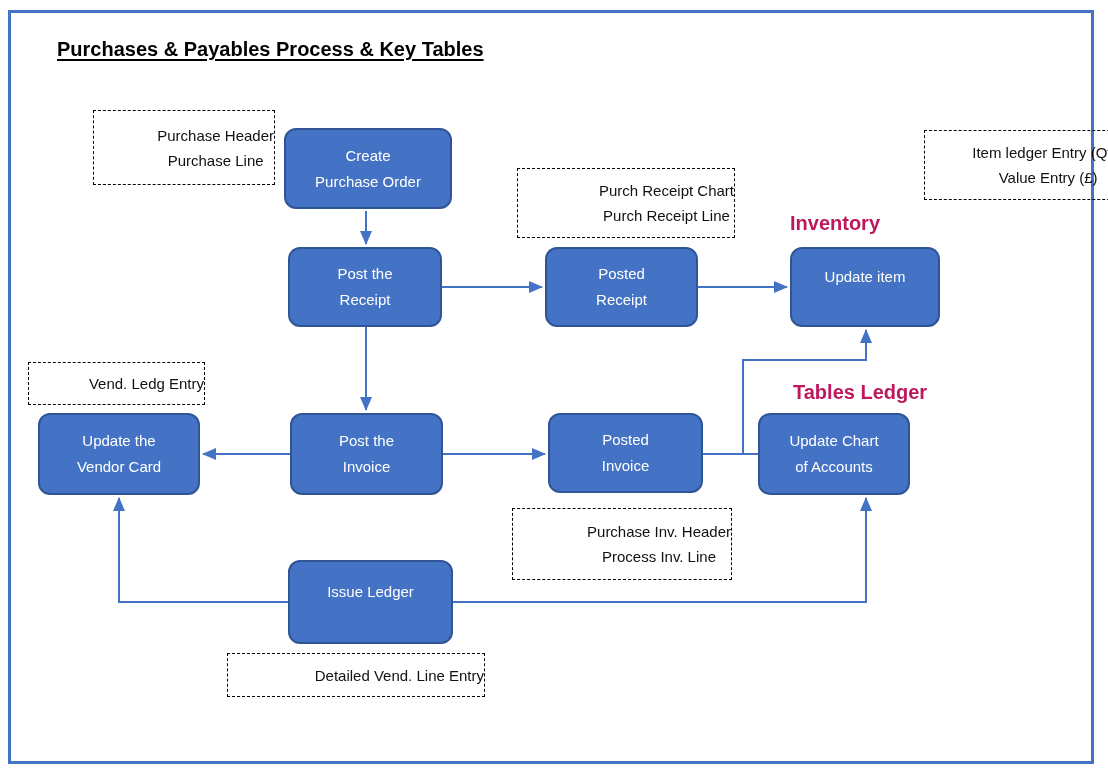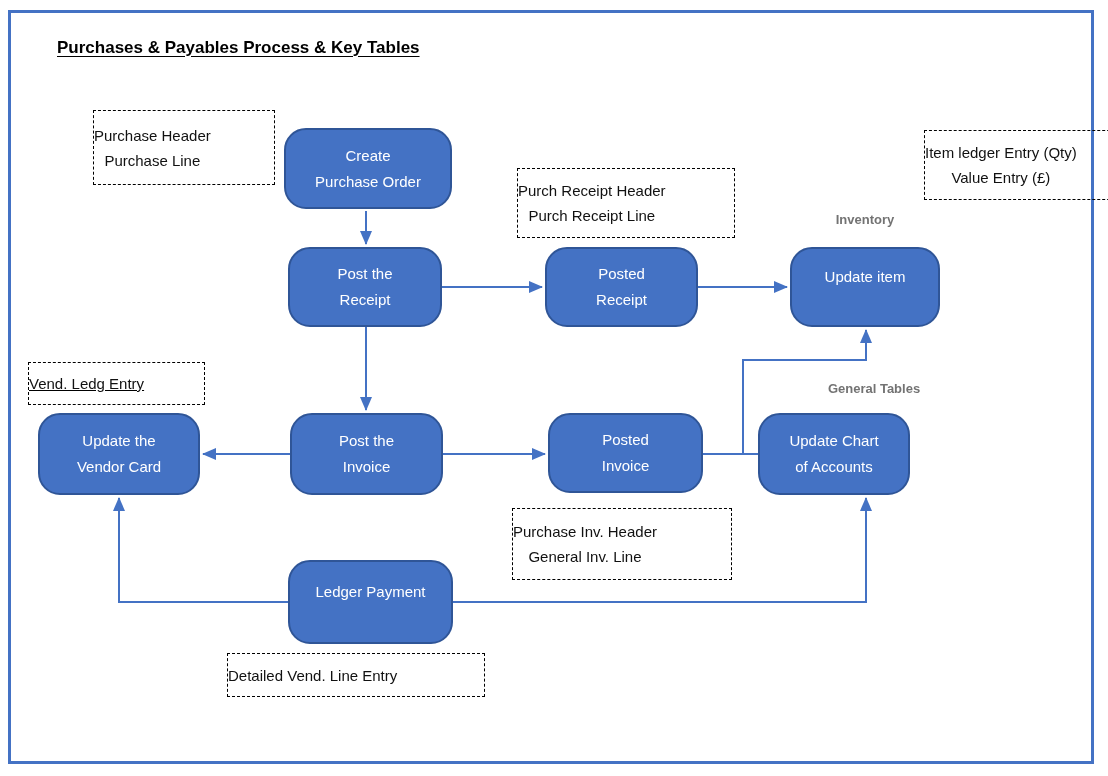--- a/index.html
+++ b/index.html
@@ -22,40 +22,40 @@
     width: 1086px;
     height: 754px;
     border: 3px solid #4472C4;
     box-sizing: border-box;
   }
   .title {
     position: absolute;
     left: 57px;
     top: 38px;
     margin: 0;
-    font-size: 17px;
+    font-size: 20px;
     font-weight: 700;
     color: #000000;
     text-decoration: underline;
     text-underline-offset: 3px;
     white-space: nowrap;
   }
   .connector-layer {
     position: absolute;
     left: 0;
     top: 0;
     width: 1108px;
     height: 776px;
     pointer-events: none;
   }
   .node {
     position: absolute;
     background: #4472C4;
     border: 2px solid #2F5597;
-    border-radius: 22px;
+    border-radius: 12px;
     box-sizing: border-box;
     display: flex;
     align-items: center;
     justify-content: center;
     text-align: center;
   }
   .node .node-label {
     color: #ffffff;
     font-size: 15px;
     line-height: 26px;
@@ -63,36 +63,35 @@
   }
   .node.single {
     padding-bottom: 20px;
   }
   .annot {
     position: absolute;
     border: 1.5px dashed #000000;
     box-sizing: border-box;
     display: flex;
     align-items: center;
-    justify-content: flex-start;
+    justify-content: flex-end;
     text-align: center;
     background: transparent;
   }
   .annot .annot-label {
     color: #111111;
     font-size: 15px;
     line-height: 25px;
     white-space: pre-line;
   }
   .section-label {
     position: absolute;
-    font-size: 13px;
+    font-size: 20px;
     font-weight: 700;
-    color: #737373;
-    text-align: center;
+    color: #be185d;
     white-space: nowrap;
   }
 </style>
 </head>
 <body>
 
 <div class="canvas">
 
   <div class="page-border"></div>
 
@@ -112,21 +111,21 @@
       <line x1="290" y1="454" x2="203" y2="454" marker-end="url(#arw)"></line>
       <line x1="443" y1="454" x2="545" y2="454" marker-end="url(#arw)"></line>
       <line x1="703" y1="454" x2="787" y2="454" marker-end="url(#arw)"></line>
       <polyline points="743,453 743,360 866,360 866,330" marker-end="url(#arw)"></polyline>
       <polyline points="288,602 119,602 119,498" marker-end="url(#arw)"></polyline>
       <polyline points="453,602 866,602 866,498" marker-end="url(#arw)"></polyline>
     </g>
   </svg>
 
   <div class="section-label" style="left:790px; top:212px; width:150px;">Inventory</div>
-  <div class="section-label" style="left:793px; top:381px; width:162px;">General Tables</div>
+  <div class="section-label" style="left:793px; top:381px; width:162px;">Tables Ledger</div>
 
   <div class="node" style="left:284px; top:128px; width:168px; height:81px;">
     <span class="node-label">Create
 Purchase Order</span>
   </div>
   <div class="node" style="left:288px; top:247px; width:154px; height:80px;">
     <span class="node-label">Post the
 Receipt</span>
   </div>
   <div class="node" style="left:545px; top:247px; width:153px; height:80px;">
@@ -146,39 +145,39 @@
   </div>
   <div class="node" style="left:548px; top:413px; width:155px; height:80px;">
     <span class="node-label">Posted
 Invoice</span>
   </div>
   <div class="node" style="left:758px; top:413px; width:152px; height:82px;">
     <span class="node-label">Update Chart
 of Accounts</span>
   </div>
   <div class="node single" style="left:288px; top:560px; width:165px; height:84px;">
-    <span class="node-label">Ledger Payment</span>
+    <span class="node-label">Issue Ledger</span>
   </div>
 
   <div class="annot" style="left:93px; top:110px; width:182px; height:75px;">
     <span class="annot-label">Purchase Header
 Purchase Line</span>
   </div>
   <div class="annot" style="left:517px; top:168px; width:218px; height:70px;">
-    <span class="annot-label">Purch Receipt Header
+    <span class="annot-label">Purch Receipt Chart
 Purch Receipt Line</span>
   </div>
   <div class="annot" style="left:924px; top:130px; width:201px; height:70px;">
     <span class="annot-label">Item ledger Entry (Qty)
 Value Entry (£)</span>
   </div>
-  <div class="annot" style="left:28px; top:362px; width:177px; height:43px;text-decoration:underline;">
+  <div class="annot" style="left:28px; top:362px; width:177px; height:43px;">
     <span class="annot-label">Vend. Ledg Entry</span>
   </div>
   <div class="annot" style="left:512px; top:508px; width:220px; height:72px;">
     <span class="annot-label">Purchase Inv. Header
-General Inv. Line</span>
+Process Inv. Line</span>
   </div>
   <div class="annot" style="left:227px; top:653px; width:258px; height:44px;">
     <span class="annot-label">Detailed Vend. Line Entry</span>
   </div>
 
 </div>
 
 </body></html>

